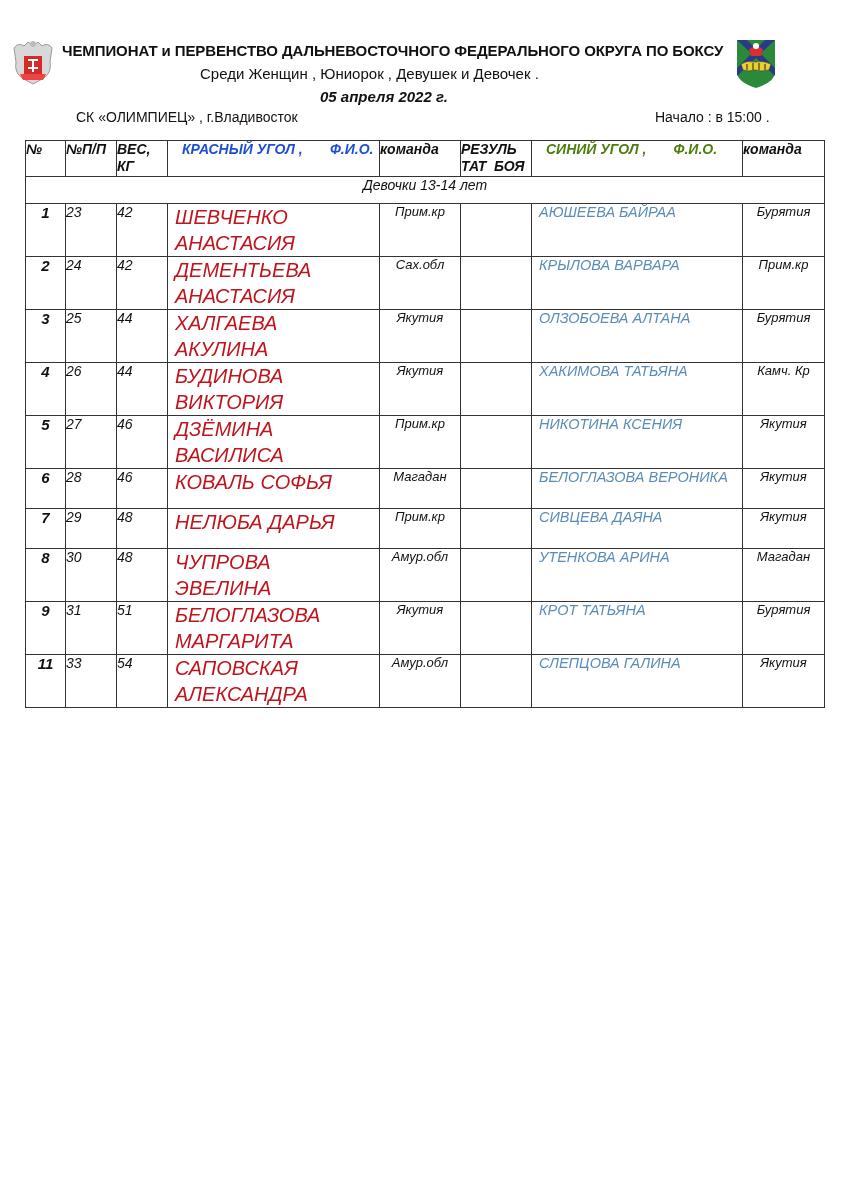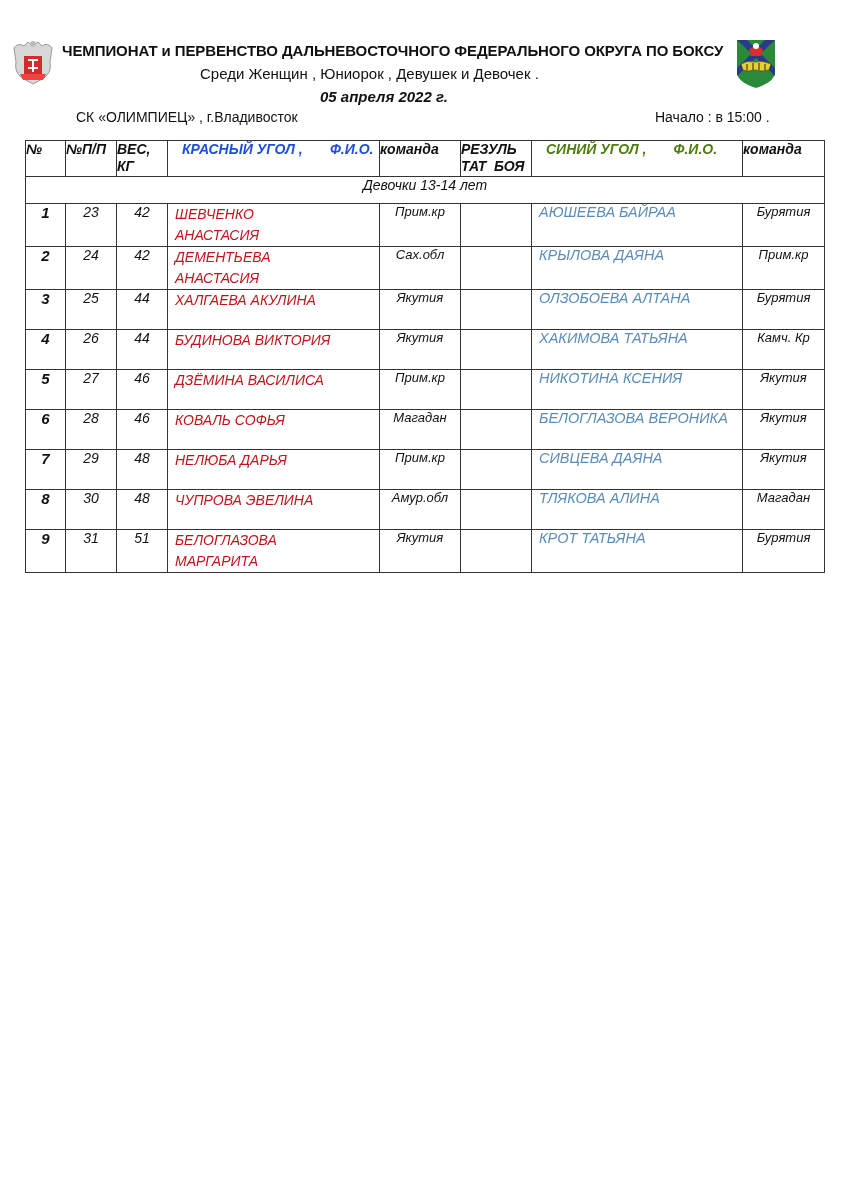--- a/index.html
+++ b/index.html
@@ -16,22 +16,22 @@
 
   table.grid { position: absolute; left: 25px; top: 140px; border-collapse: collapse; table-layout: fixed; width: 799px; }
   table.grid td { border: 1.3px solid #333; padding: 0; vertical-align: top; font-style: italic; font-size: 14px; }
   .hdr td { height: 35px; font-weight: bold; font-size: 13px; padding: 3px 5px 0 5px; line-height: 17px; }
   .hdr .red { color: #1d4ed8; padding-left: 14px; }
   .hdr .blue { color: #4d7c0f; padding-left: 14px; }
   .hdr .c { text-align: left; }
   .section td { height: 26px; text-align: center; font-size: 15px; padding-top: 2px; }
   .row td { height: 39px; padding-top: 4px; }
   .row td.num { font-weight: bold; text-align: center; font-size: 15px; }
-  .row td.ctr { text-align: center; }
-  .row td.rname { color: #c0141c; font-size: 14px; padding-left: 7px; line-height: 21px; }
+  .row td.ctr { text-align: left; }
+  .row td.rname { color: #c0141c; font-size: 20px; padding-left: 7px; line-height: 26px; }
   .row td.bname { color: #5a8cb8; font-size: 14.5px; padding-left: 7px; }
   .row td.team { text-align: center; font-size: 13px; }
 </style>
 </head>
 <body>
 
 <div class="abs logo-left">
   <svg width="46" height="48" viewBox="0 0 46 48">
     <path d="M4 10 Q8 4 14 8 L18 4 L23 8 L28 4 L32 8 Q38 4 42 10 L40 24 Q42 34 34 40 L23 46 L12 40 Q4 34 6 24 Z" fill="#d8d8d8" stroke="#999" stroke-width="1"></path>
     <circle cx="23" cy="6" r="3" fill="#bbb"></circle>
@@ -104,21 +104,21 @@
     <td class="team">Бурятия</td>
   </tr>
 
   <tr class="row">
     <td class="num">2</td>
     <td class="ctr">24</td>
     <td class="ctr">42</td>
     <td class="rname" style="padding-right: 40px;">ДЕМЕНТЬЕВА АНАСТАСИЯ</td>
     <td class="team">Сах.обл</td>
     <td></td>
-    <td class="bname">КРЫЛОВА ДАЯНА</td>
+    <td class="bname">КРЫЛОВА ВАРВАРА</td>
     <td class="team">Прим.кр</td>
   </tr>
 
   <tr class="row">
     <td class="num">3</td>
     <td class="ctr">25</td>
     <td class="ctr">44</td>
     <td class="rname" style="padding-right: 40px;">ХАЛГАЕВА АКУЛИНА</td>
     <td class="team">Якутия</td>
     <td></td>
@@ -170,30 +170,40 @@
     <td class="team">Якутия</td>
   </tr>
 
   <tr class="row">
     <td class="num">8</td>
     <td class="ctr">30</td>
     <td class="ctr">48</td>
     <td class="rname" style="padding-right: 40px;">ЧУПРОВА ЭВЕЛИНА</td>
     <td class="team">Амур.обл</td>
     <td></td>
-    <td class="bname">ТЛЯКОВА АЛИНА</td>
+    <td class="bname">УТЕНКОВА АРИНА</td>
     <td class="team">Магадан</td>
   </tr>
 
   <tr class="row">
     <td class="num">9</td>
     <td class="ctr">31</td>
     <td class="ctr">51</td>
     <td class="rname" style="white-space: normal; padding-right: 40px;">БЕЛОГЛАЗОВА МАРГАРИТА</td>
     <td class="team">Якутия</td>
     <td></td>
     <td class="bname">КРОТ ТАТЬЯНА</td>
     <td class="team">Бурятия</td>
   </tr>
 
 
+  <tr class="row">
+    <td class="num">11</td>
+    <td class="ctr">33</td>
+    <td class="ctr">54</td>
+    <td class="rname" style="padding-right: 40px;">САПОВСКАЯ АЛЕКСАНДРА</td>
+    <td class="team">Амур.обл</td>
+    <td></td>
+    <td class="bname">СЛЕПЦОВА ГАЛИНА</td>
+    <td class="team">Якутия</td>
+  </tr>
 </tbody>
 </table>
 
 </body></html>

